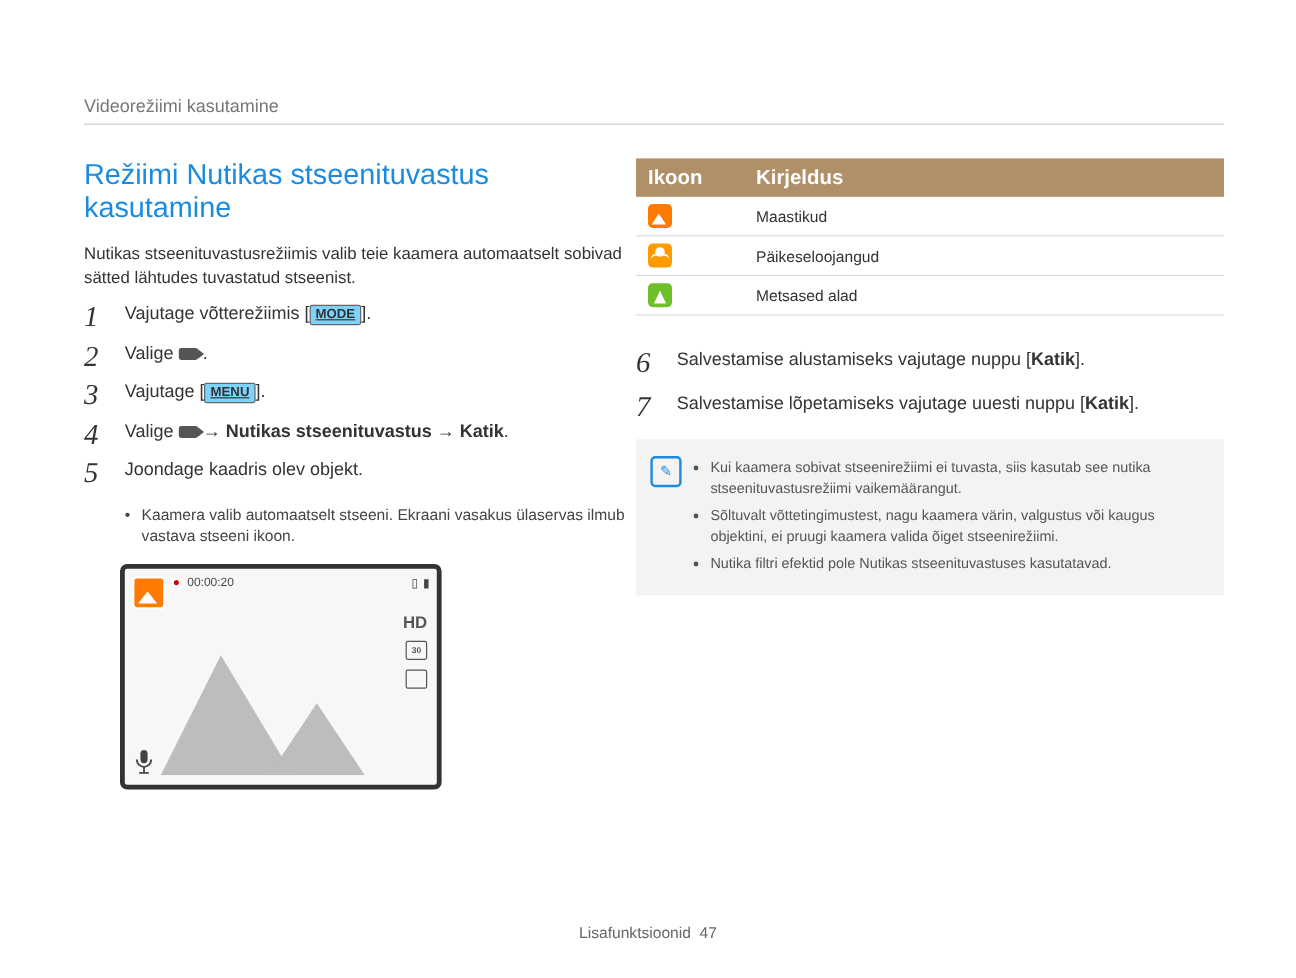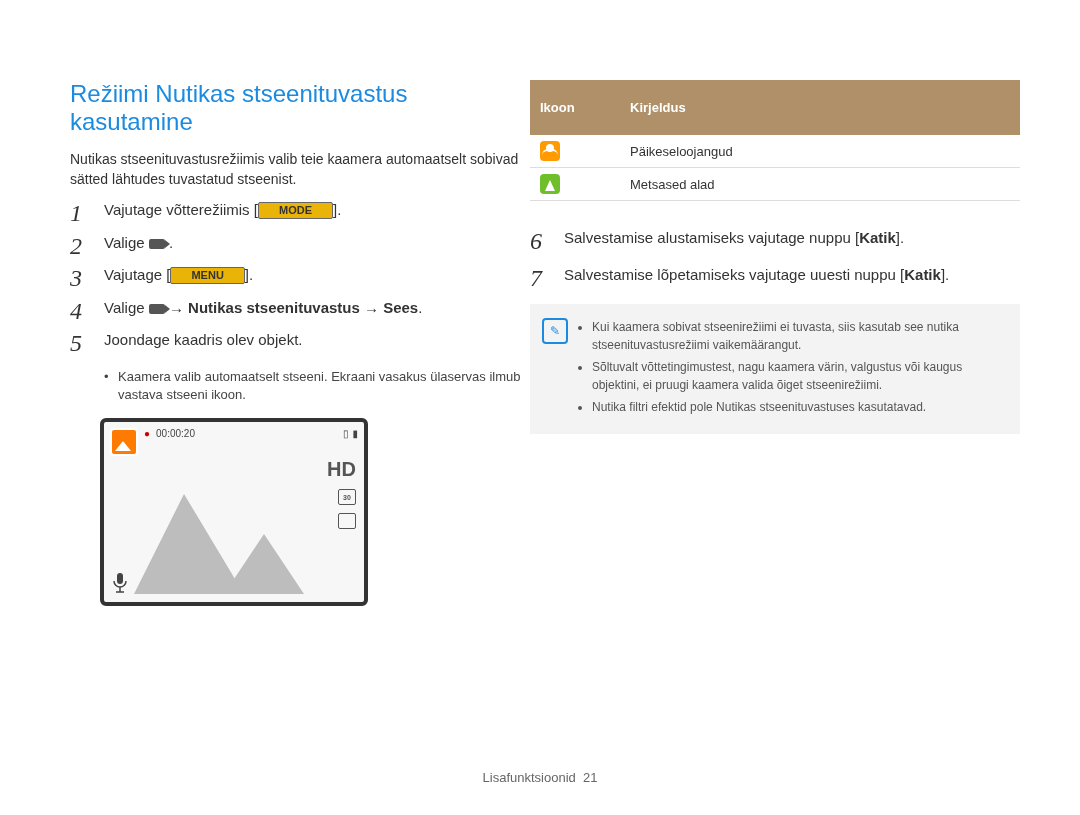--- a/index.html
+++ b/index.html
@@ -63,26 +63,27 @@
     top: -4px;
     font-style: italic;
     font-family: Georgia, 'Times New Roman', serif;
     font-size: 24px;
     color: #333;
   }
   .inline-badge {
     display: inline-block;
     border: 1px solid #666;
     border-radius: 2px;
-    padding: 0 20px;
+    padding: 0 4px;
     font-size: 11px;
     font-weight: bold;
     line-height: 15px;
     vertical-align: 1px;
-    background: #eab308;
+    background: #7dd3fc;
+    text-decoration: underline;
   }
   .video-icon {
     display: inline-block;
     width: 16px; height: 10px;
     background: #555;
     border-radius: 2px;
     position: relative;
     vertical-align: -1px;
   }
   .video-icon::after {
@@ -145,21 +146,21 @@
     position: absolute;
     right: 8px; top: 36px;
     display: flex;
     flex-direction: column;
     gap: 8px;
     font-size: 11px;
     font-weight: bold;
     color: #555;
     align-items: flex-end;
   }
-  .hd-label { font-size: 20px; }
+  .hd-label { font-size: 14px; }
   .tiny-box {
     width: 16px; height: 14px;
     border: 1.5px solid #555;
     border-radius: 2px;
     font-size: 7px;
     display:flex;align-items:center;justify-content:center;
   }
   .mic-icon {
     position: absolute;
     left: 8px; bottom: 8px;
@@ -177,22 +178,22 @@
     border-collapse: collapse;
     width: 100%;
     font-size: 13px;
     margin-bottom: 26px;
   }
   table.icon-table th {
     background: #b09068;
     color: #fff;
     font-weight: bold;
     text-align: left;
-    padding: 20px 10px;
-    font-size: 13px;
+    padding: 6px 10px;
+    font-size: 17px;
   }
   table.icon-table td {
     border-bottom: 1px solid #ddd;
     padding: 6px 10px;
     vertical-align: middle;
   }
   .ico {
     display: inline-block;
     width: 20px; height: 20px;
     border-radius: 4px;
@@ -258,39 +259,40 @@
     left: 0; right: 0;
     text-align: center;
     font-size: 13px;
     color: #666;
   }
 </style>
 </head>
 <body>
 
 <div class="page">
+  <div class="breadcrumb">Videorežiimi kasutamine</div>
 
   <div class="columns">
 
     <div class="col-left">
       <h1 class="section-title">Režiimi Nutikas stseenituvastus kasutamine</h1>
       <p class="intro">Nutikas stseenituvastusrežiimis valib teie kaamera automaatselt sobivad sätted lähtudes tuvastatud stseenist.</p>
 
       <ol class="steps">
         <li>
           <span>Vajutage võtterežiimis [</span><span class="inline-badge">MODE</span><span>].</span>
         </li>
         <li>
           <span>Valige </span><span class="video-icon"></span><span> .</span>
         </li>
         <li>
           <span>Vajutage [</span><span class="inline-badge">MENU</span><span>].</span>
         </li>
         <li>
-          <span>Valige </span><span class="video-icon"></span><b> → Nutikas stseenituvastus → Sees</b><span>.</span>
+          <span>Valige </span><span class="video-icon"></span><b> → Nutikas stseenituvastus → Katik</b><span>.</span>
         </li>
         <li>
           <span>Joondage kaadris olev objekt.</span>
           <div class="sub-bullet">Kaamera valib automaatselt stseeni. Ekraani vasakus ülaservas ilmub vastava stseeni ikoon.</div>
         </li>
       </ol>
 
       <div class="preview-frame">
         <div class="preview-topbar">
           <div style="display:flex;align-items:flex-start;gap:6px;">
@@ -324,20 +326,24 @@
     <div class="col-right">
       <table class="icon-table">
         <thead>
           <tr>
             <th style="width:70px;">Ikoon</th>
             <th>Kirjeldus</th>
           </tr>
         </thead>
         <tbody>
           <tr>
+            <td><span class="ico ico-landscape"></span></td>
+            <td>Maastikud</td>
+          </tr>
+          <tr>
             <td><span class="ico ico-sunset"></span></td>
             <td>Päikeseloojangud</td>
           </tr>
           <tr>
             <td><span class="ico ico-forest"></span></td>
             <td>Metsased alad</td>
           </tr>
         </tbody>
       </table>
 
@@ -358,14 +364,14 @@
           <li>Kui kaamera sobivat stseenirežiimi ei tuvasta, siis kasutab see nutika stseenituvastusrežiimi vaikemäärangut.</li>
           <li>Sõltuvalt võttetingimustest, nagu kaamera värin, valgustus või kaugus objektini, ei pruugi kaamera valida õiget stseenirežiimi.</li>
           <li>Nutika filtri efektid pole Nutikas stseenituvastuses kasutatavad.</li>
         </ul>
       </div>
     </div>
   </div>
 </div>
 
 <div class="footer">
-  <span>Lisafunktsioonid</span>&nbsp;&nbsp;<span>21</span>
+  <span>Lisafunktsioonid</span>&nbsp;&nbsp;<span>47</span>
 </div>
 
 </body></html>

